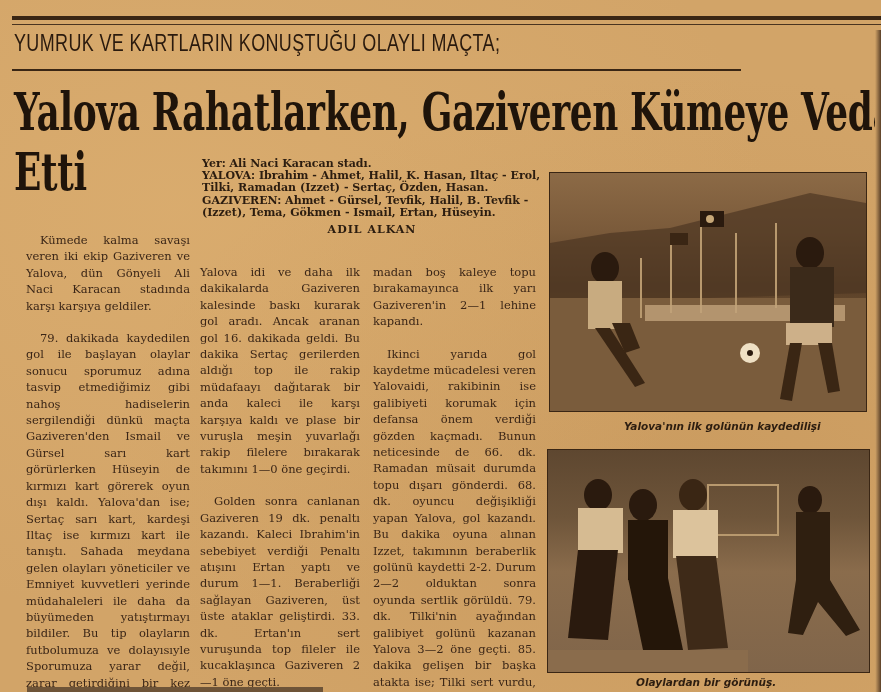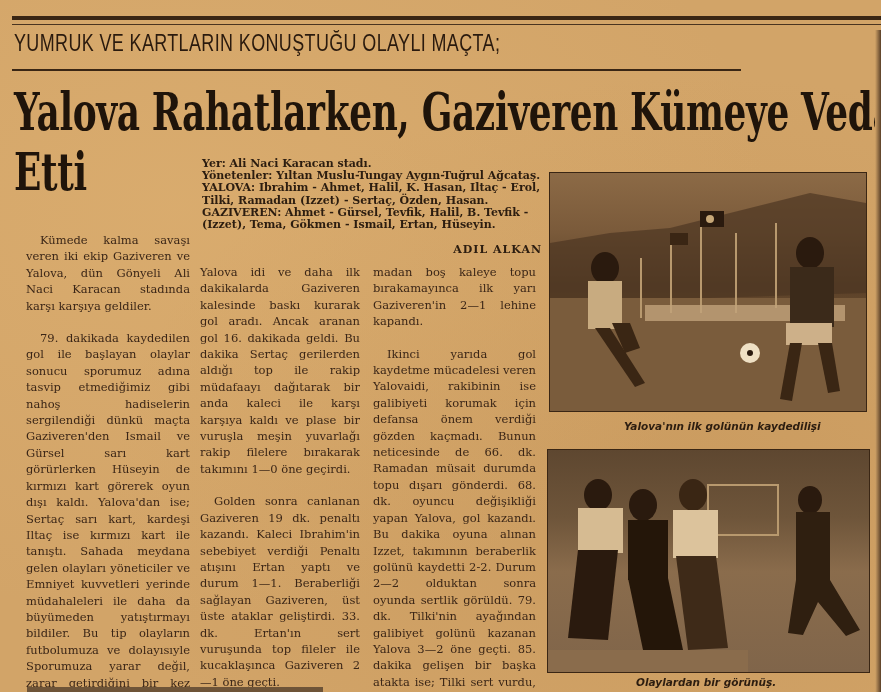--- a/index.html
+++ b/index.html
@@ -44,21 +44,21 @@
   }
   .col p { margin: 0 0 0 0; text-align: justify; text-align-last: left; }
   .col p + p { margin-top: 16px; }
   .ind { text-indent: 14px; }
   .info {
     position: absolute; left: 202px; top: 158px; width: 340px;
     font-family: "DejaVu Serif", serif; font-weight: bold;
     font-size: 11px; line-height: 12.2px; color: #2c1d10;
   }
   .info div { white-space: nowrap; }
-  .byline { text-align: right; margin-top: 13px; letter-spacing: 1px; }
+  .byline { text-align: center; margin-top: 5px; letter-spacing: 1px; }
   .photo {
     position: absolute; border: 1px solid #3a2614; overflow: hidden;
   }
   .photo1 {
     left: 549px; top: 172px; width: 316px; height: 238px;
     background:
       linear-gradient(to bottom, #8c6a46 0%, #7a5a3a 25%, #5a4028 48%, #6b4e30 60%, #8a6a48 100%);
   }
   .photo2 {
     left: 547px; top: 449px; width: 321px; height: 222px;
@@ -86,21 +86,20 @@
 <div class="rule-top2"></div>
 
 <div class="kicker">YUMRUK VE KARTLARIN KONUŞTUĞU OLAYLI MAÇTA;</div>
 <div class="kicker-rule"></div>
 
 <div class="headline">Yalova Rahatlarken, Gaziveren Kümeye Veda</div>
 <div class="headline headline2">Etti</div>
 
 <div class="info">
   <div>Yer: Ali Naci Karacan stadı.</div>
-  <div>Yönetenler: Yıltan Muslu-Tungay Aygın-Tuğrul Ağcataş.</div>
   <div>YALOVA: Ibrahim - Ahmet, Halil, K. Hasan, Iltaç - Erol,</div>
   <div>Tilki, Ramadan (Izzet) - Sertaç, Özden, Hasan.</div>
   <div>GAZIVEREN: Ahmet - Gürsel, Tevfik, Halil, B. Tevfik -</div>
   <div>(Izzet), Tema, Gökmen - Ismail, Ertan, Hüseyin.</div>
   <div class="byline">ADIL ALKAN</div>
 </div>
 
 <div class="col" style="left:26px; top:232px; width:164px;">
   <p class="ind">Kümede kalma savaşı veren iki ekip Gaziveren ve Yalova, dün Gönyeli Ali Naci Karacan stadında karşı karşıya geldiler.</p>
   <p class="ind">79. dakikada kaydedilen gol ile başlayan olaylar sonucu sporumuz adına tasvip etmediğimiz gibi nahoş hadiselerin sergilendiği dünkü maçta Gaziveren'den Ismail ve Gürsel sarı kart görürlerken Hüseyin de kırmızı kart görerek oyun dışı kaldı. Yalova'dan ise; Sertaç sarı kart, kardeşi Iltaç ise kırmızı kart ile tanıştı. Sahada meydana gelen olayları yöneticiler ve Emniyet kuvvetleri yerinde müdahaleleri ile daha da büyümeden yatıştırmayı bildiler. Bu tip olayların futbolumuza ve dolayısıyle Sporumuza yarar değil, zarar getirdiğini bir kez daha hatırlatmak isterim..</p>

